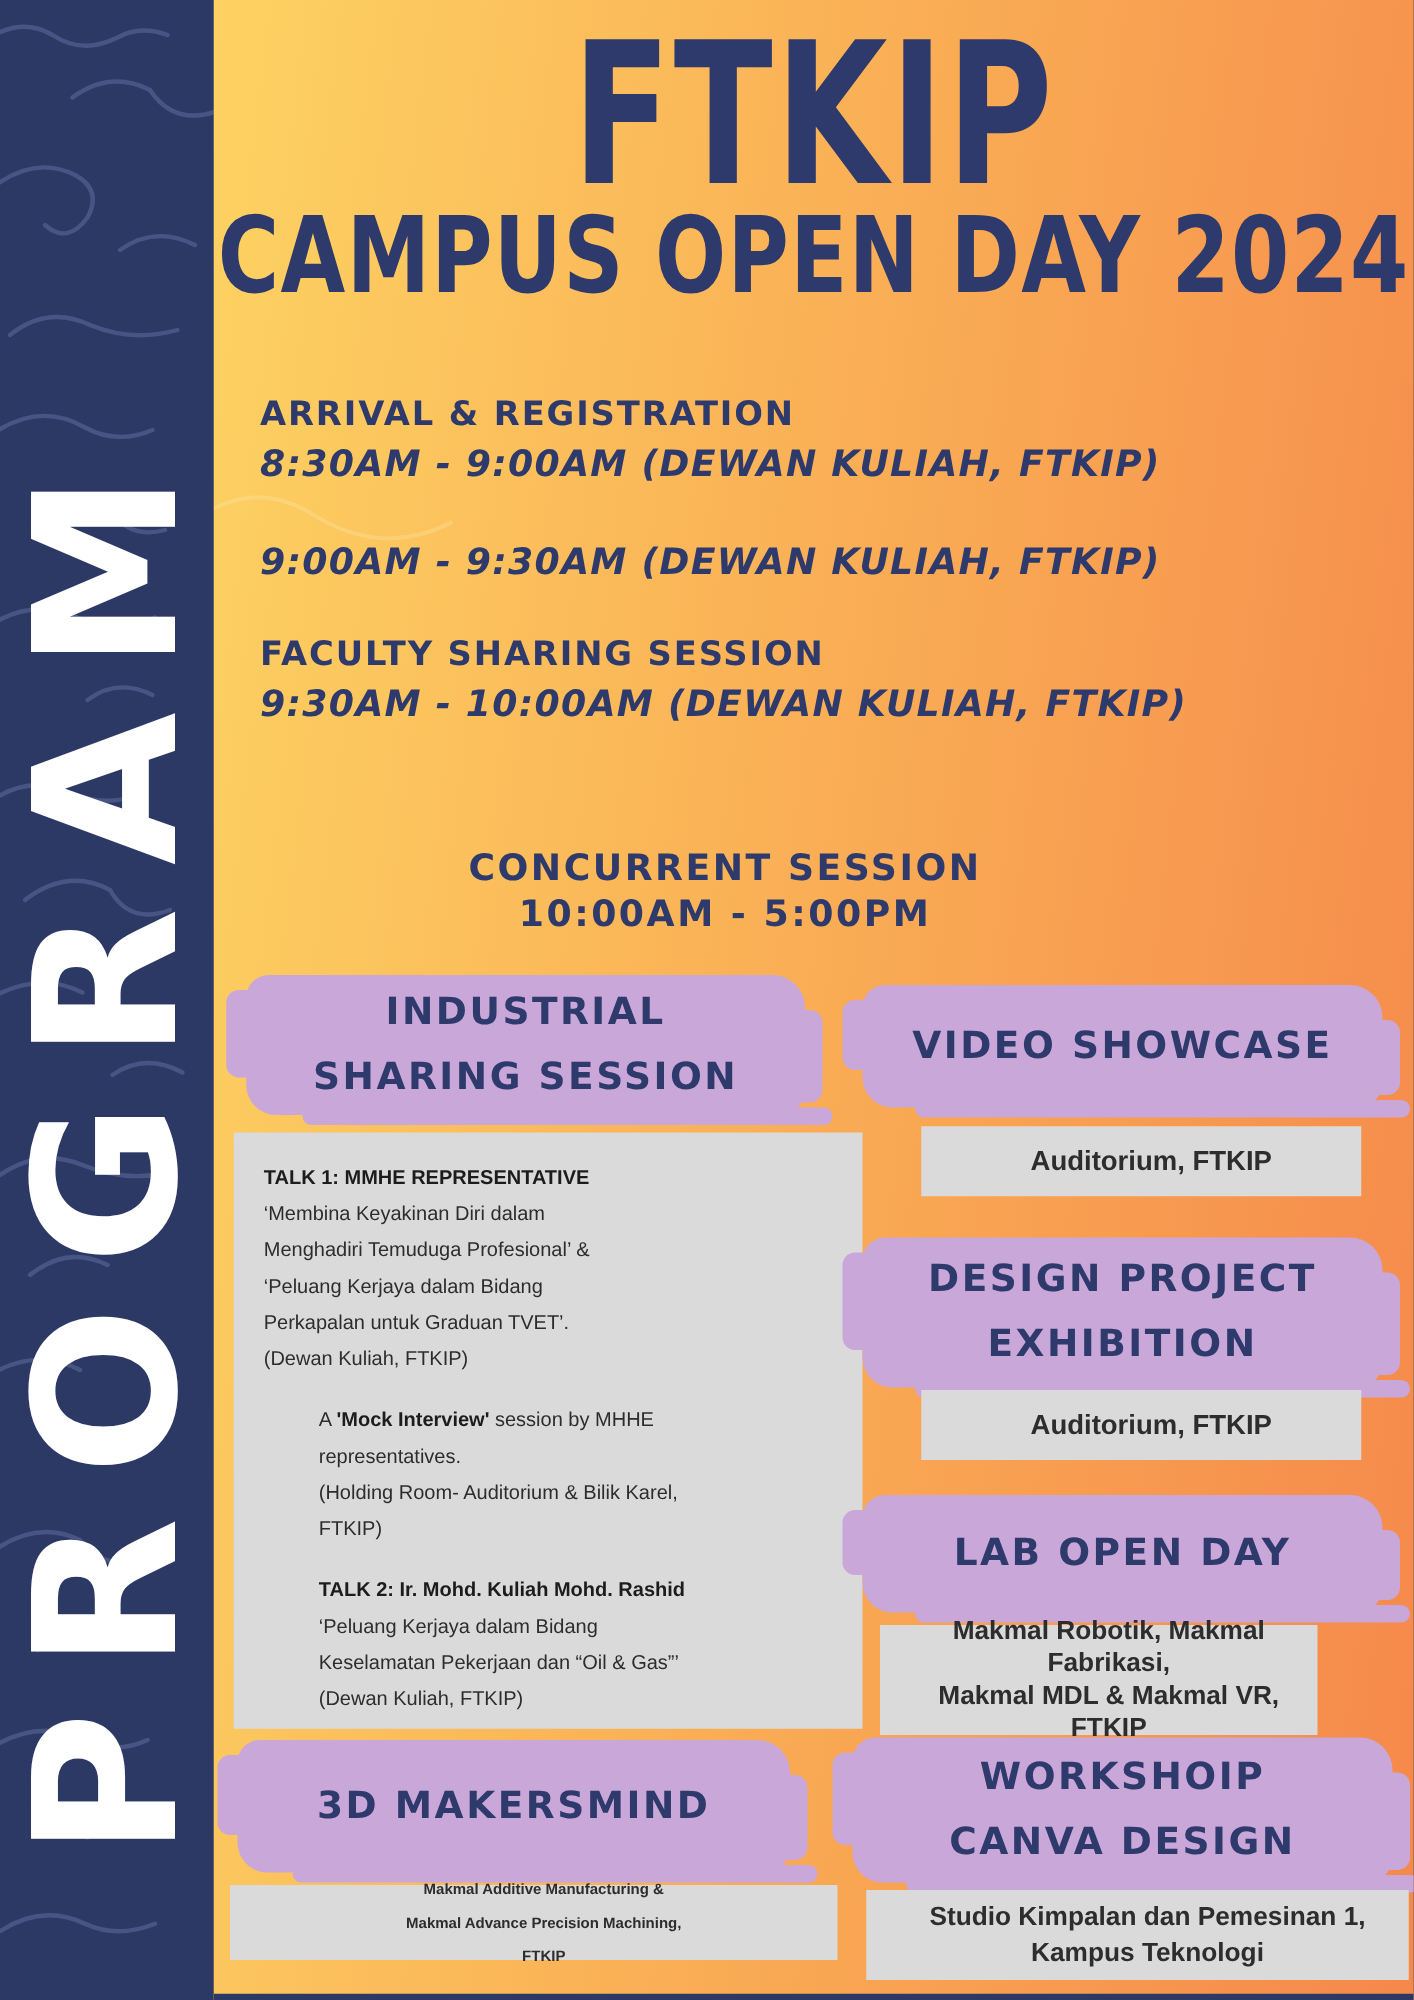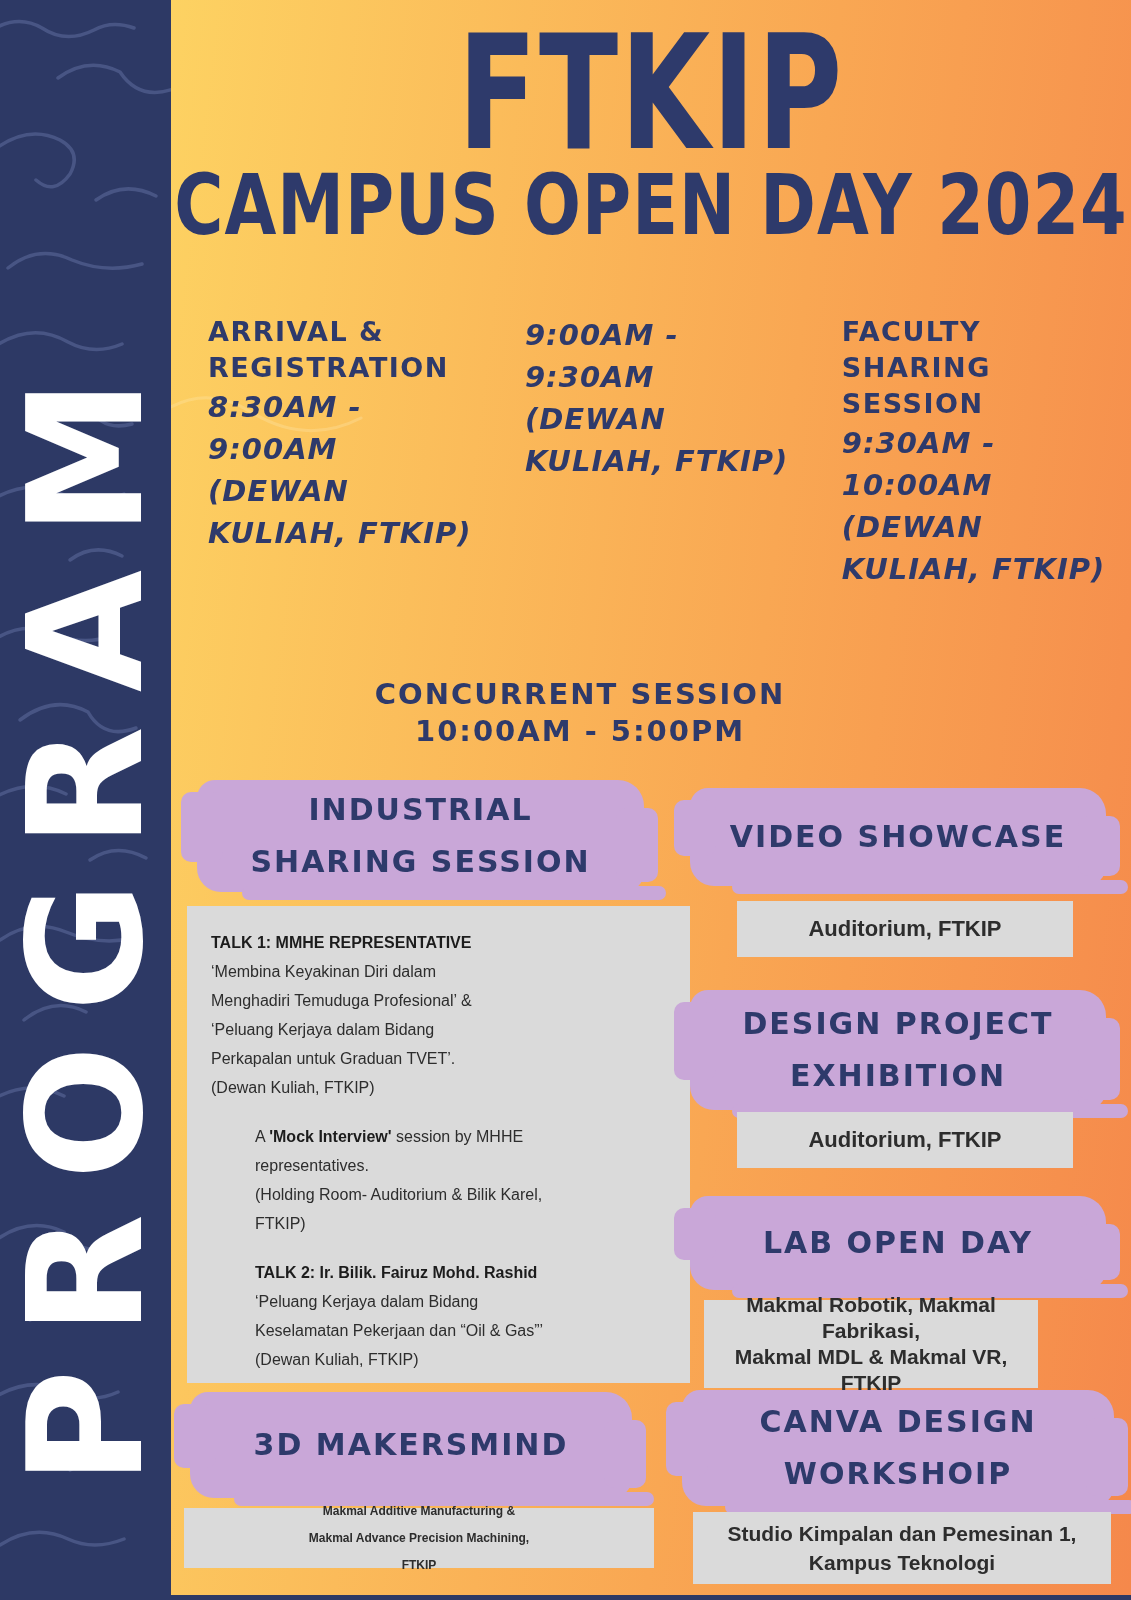--- a/index.html
+++ b/index.html
@@ -33,21 +33,21 @@
     position:absolute; left:0; top:12px; width:100%; text-align:center;
     font-size:116px; line-height:120px; letter-spacing:2px;
     transform:scale(1,1.36); transform-origin:center top; margin:0;
   }
   .title2 {
     position:absolute; left:0; top:152px; width:100%; text-align:center;
     font-size:67px; line-height:84px; letter-spacing:1px;
     transform:scale(1,1.26); transform-origin:center top; margin:0;
   }
 
-  .schedule { position:absolute; left:37px; top:314px; display:flex; flex-direction:row; gap:36px; }
+  .schedule { position:absolute; left:37px; top:314px; display:flex; flex-direction:column; gap:36px; }
   .sched-h { font-size:27px; letter-spacing:1.5px; line-height:36px; }
   .sched-t { font-size:29px; letter-spacing:1px;  line-height:42px;font-style:italic; }
 
   .concurrent { position:absolute; left:29px; top:676px; width:760px; text-align:center; }
   .concurrent div { font-size:29px; letter-spacing:2px; line-height:37px; }
 
   
   .brush {
     position:absolute; background:#c9a7d8; border-radius:18px 26px 20px 24px;
     display:flex; flex-direction:column; align-items:center; justify-content:center;
@@ -61,21 +61,21 @@
     content:""; position:absolute; right:-14px; top:28px; bottom:10px; width:42px;
     background:#c9a7d8; border-radius:10px;
   }
   .streak {
     position:absolute; left:10%; right:-22px; bottom:-8px; height:14px;
     background:#c9a7d8; border-radius:8px;
   }
   .brush-line { display:block; font-size:30px; letter-spacing:2px; line-height:52px; position:relative; z-index:1; }
 
   
-  .graybox { position:absolute; background:#dadada; color:#2d2d2d; }
+  .graybox { position:absolute; background:#dadada; color:#2d2d2d;padding-left:16px; }
   .left-box {
     left:16px; top:906px; width:503px; height:477px;
     padding:22px 20px 8px 24px; box-sizing:border-box; overflow:hidden;
     font-size:16px; line-height:29px;
   }
   .para { margin:0; white-space:pre-line; }
   .para + .para { margin-top:20px;margin-left:44px; }
   .para strong, .para .b { font-weight:bold; color:#1c1c1c; }
   .loc-box {
     display:flex; align-items:center; justify-content:center; text-align:center;
@@ -172,21 +172,21 @@
       <p class="para"><strong>TALK 1: MMHE REPRESENTATIVE</strong>
 <span>‘Membina Keyakinan Diri dalam
 Menghadiri Temuduga Profesional’ &amp;
 ‘Peluang Kerjaya dalam Bidang
 Perkapalan untuk Graduan TVET’.
 (Dewan Kuliah, FTKIP)</span></p>
       <p class="para"><span>A </span><strong>'Mock Interview'</strong><span> session by MHHE
 representatives.
 (Holding Room- Auditorium &amp; Bilik Karel,
 FTKIP)</span></p>
-      <p class="para"><strong>TALK 2: Ir. Bilik. Fairuz Mohd. Rashid</strong>
+      <p class="para"><strong>TALK 2: Ir. Mohd. Kuliah Mohd. Rashid</strong>
 <span>‘Peluang Kerjaya dalam Bidang
 Keselamatan Pekerjaan dan “Oil &amp; Gas”’
 (Dewan Kuliah, FTKIP)</span></p>
     </div>
 
     <div class="brush brush-video display">
       <div class="streak"></div>
       <span class="brush-line">VIDEO SHOWCASE</span>
     </div>
     <div class="graybox loc-box box-video">Auditorium, FTKIP</div>
@@ -208,21 +208,21 @@
     <div class="brush brush-maker display">
       <div class="streak"></div>
       <span class="brush-line">3D MAKERSMIND</span>
     </div>
     <div class="graybox loc-box box-maker">Makmal Additive Manufacturing &amp;
 Makmal Advance Precision Machining,
 FTKIP</div>
 
     <div class="brush brush-canva display">
       <div class="streak"></div>
+      <span class="brush-line">WORKSHOIP</span>
       <span class="brush-line">CANVA DESIGN</span>
-      <span class="brush-line">WORKSHOIP</span>
     </div>
     <div class="graybox loc-box box-canva">Studio Kimpalan dan Pemesinan 1,
 Kampus Teknologi</div>
 
     <div class="bottom-strip"></div>
   </main>
 </div>
 
 </body></html>

